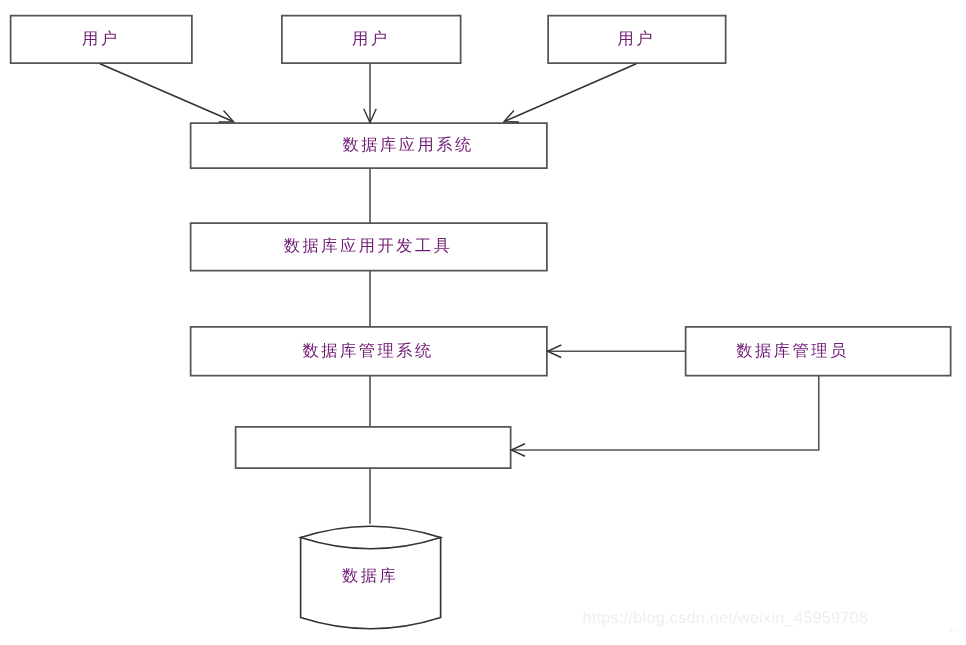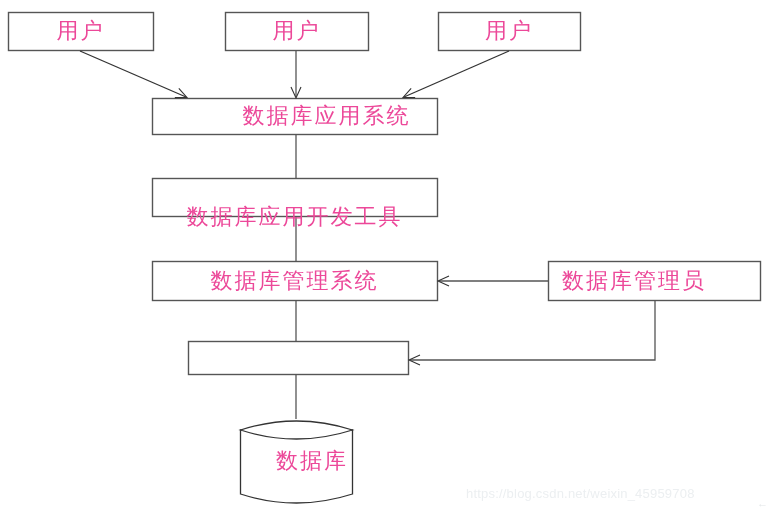--- a/index.html
+++ b/index.html
@@ -24,23 +24,23 @@
     width: 773px;
     height: 516px;
   }
   .node-label {
     position: absolute;
     display: flex;
     align-items: center;
     justify-content: center;
     text-align: center;
     font-family: "Liberation Serif", "DejaVu Serif", serif;
-    font-size: 22px;
+    font-size: 13px;
     letter-spacing: 2px;
-    color: #ec4899;
+    color: #701a75;
     white-space: nowrap;
     pointer-events: none;
   }
   .watermark {
     position: absolute;
     left: 466px;
     top: 486px;
     font-family: "Liberation Sans", sans-serif;
     font-size: 13px;
     color: #eceff1;
@@ -100,21 +100,21 @@
     <line x1="548" y1="281" x2="439" y2="281" stroke="#555555" stroke-width="1.3" marker-end="url(#arrowOpen)"></line>
 
     <polyline points="655,300.5 655,360 410,360" fill="none" stroke="#555555" stroke-width="1.3" marker-end="url(#arrowOpen)"></polyline>
   </svg>
 
   <div class="node-label" style="left:8px; top:12px; width:145px; height:38px;">用户</div>
   <div class="node-label" style="left:225px; top:12px; width:143px; height:38px;">用户</div>
   <div class="node-label" style="left:438px; top:12px; width:142px; height:38px;">用户</div>
 
   <div class="node-label" style="left:152px; top:98px; width:285px; height:36px;margin-left:32px;">数据库应用系统</div>
-  <div class="node-label" style="left:152px; top:178px; width:285px; height:38px;margin-top:20px;">数据库应用开发工具</div>
+  <div class="node-label" style="left:152px; top:178px; width:285px; height:38px;">数据库应用开发工具</div>
   <div class="node-label" style="left:152px; top:261px; width:285px; height:39px;">数据库管理系统</div>
   <div class="node-label" style="left:528px; top:261px; width:212px; height:39px;">数据库管理员</div>
-  <div class="node-label" style="left:256px; top:436px; width:112px; height:50px;">数据库</div>
+  <div class="node-label" style="left:240px; top:436px; width:112px; height:50px;">数据库</div>
 
   <div class="watermark">https://blog.csdn.net/weixin_45959708</div>
   <div class="watermark-caret">←</div>
 
 </div>
 
 </body></html>

